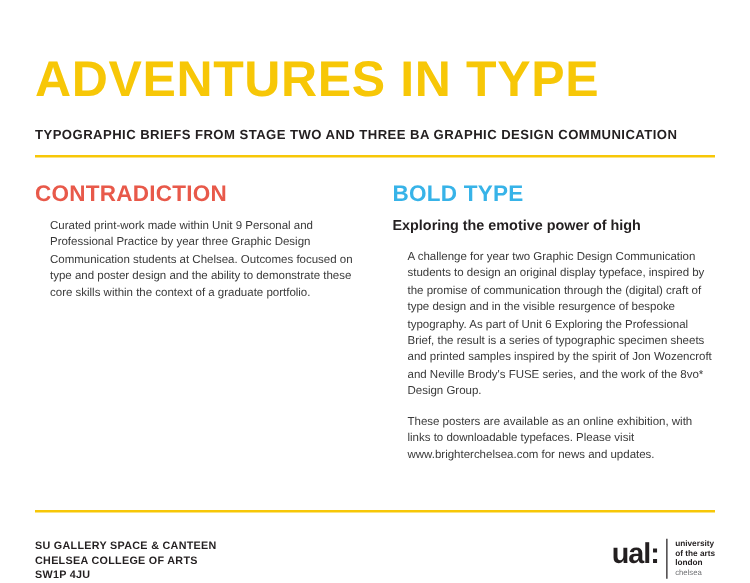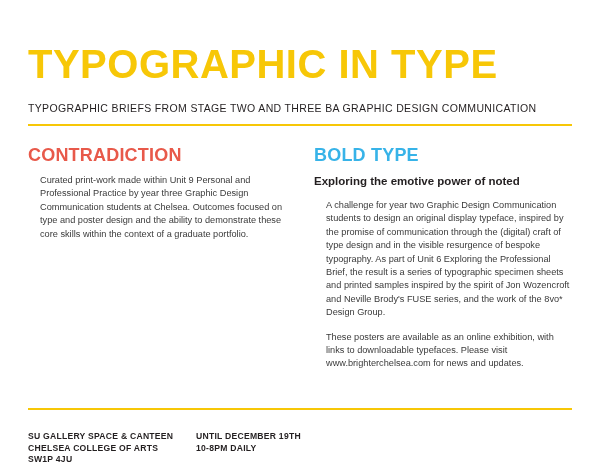--- a/index.html
+++ b/index.html
@@ -42,21 +42,21 @@
     letter-spacing: 0.3px;
     margin-top: 3px;
     white-space: nowrap;
   }
   .word-contradiction { color: #e8594a; }
   .amp { color: #231f20; }
   .word-bold { color: #37b3e8; }
 
   .strapline {
     font-size: 10.5px;
-    font-weight: normal;
+    font-weight: bold;
     letter-spacing: 0.35px;
     color: #231f20;
     margin-top: 16px;
     white-space: nowrap;
   }
 
   .rule {
     height: 2px;
     background: #f7c707;
     margin-top: 10px;
@@ -154,45 +154,53 @@
     color: #6d6e71;
     font-weight: normal;
   }
 </style>
 </head>
 <body>
 
 <div class="poster">
 
   <div class="masthead">
-    <div class="title-main">TYPOGRAPHIC IN TYPE</div>
+    <div class="title-main">ADVENTURES IN TYPE</div>
     <div class="strapline">TYPOGRAPHIC BRIEFS FROM STAGE TWO AND THREE BA GRAPHIC DESIGN COMMUNICATION</div>
   </div>
 
   <div class="rule"></div>
 
   <div class="columns">
 
     <div class="col">
       <h2 class="col-head red">CONTRADICTION</h2>
       <p>Curated print-work made within Unit 9 Personal and Professional Practice by year three Graphic Design Communication students at Chelsea. Outcomes focused on type and poster design and the ability to demonstrate these core skills within the context of a graduate portfolio.</p>
     </div>
 
     <div class="col">
       <h2 class="col-head blue">BOLD TYPE</h2>
-      <div class="col-sub">Exploring the emotive power of noted</div>
+      <div class="col-sub">Exploring the emotive power of high</div>
       <p>A challenge for year two Graphic Design Communication students to design an original display typeface, inspired by the promise of communication through the (digital) craft of type design and in the visible resurgence of bespoke typography. As part of Unit 6 Exploring the Professional Brief, the result is a series of typographic specimen sheets and printed samples inspired by the spirit of Jon Wozencroft and Neville Brody's FUSE series, and the work of the 8vo* Design Group.</p>
       <p>These posters are available as an online exhibition, with links to downloadable typefaces. Please visit www.brighterchelsea.com for news and updates.</p>
     </div>
 
   </div>
 
   <div class="footer-rule"></div>
 
   <div class="footer">
     <div class="footer-block footer-venue">SU GALLERY SPACE &amp; CANTEEN
 CHELSEA COLLEGE OF ARTS
 SW1P 4JU</div>
-    <div class="footer-block footer-dates">UNTIL DECEMBER 19TH
-10-8PM DAILY</div>
+    <div class="logo">
+      <div class="logo-ual">ual:</div>
+      <div class="logo-rule"></div>
+      <div>
+        <div class="logo-words">university
+of the arts
+london</div>
+        <div class="logo-chelsea">chelsea</div>
+      </div>
+    </div>
   </div>
 
 </div>
 
 </body></html>

